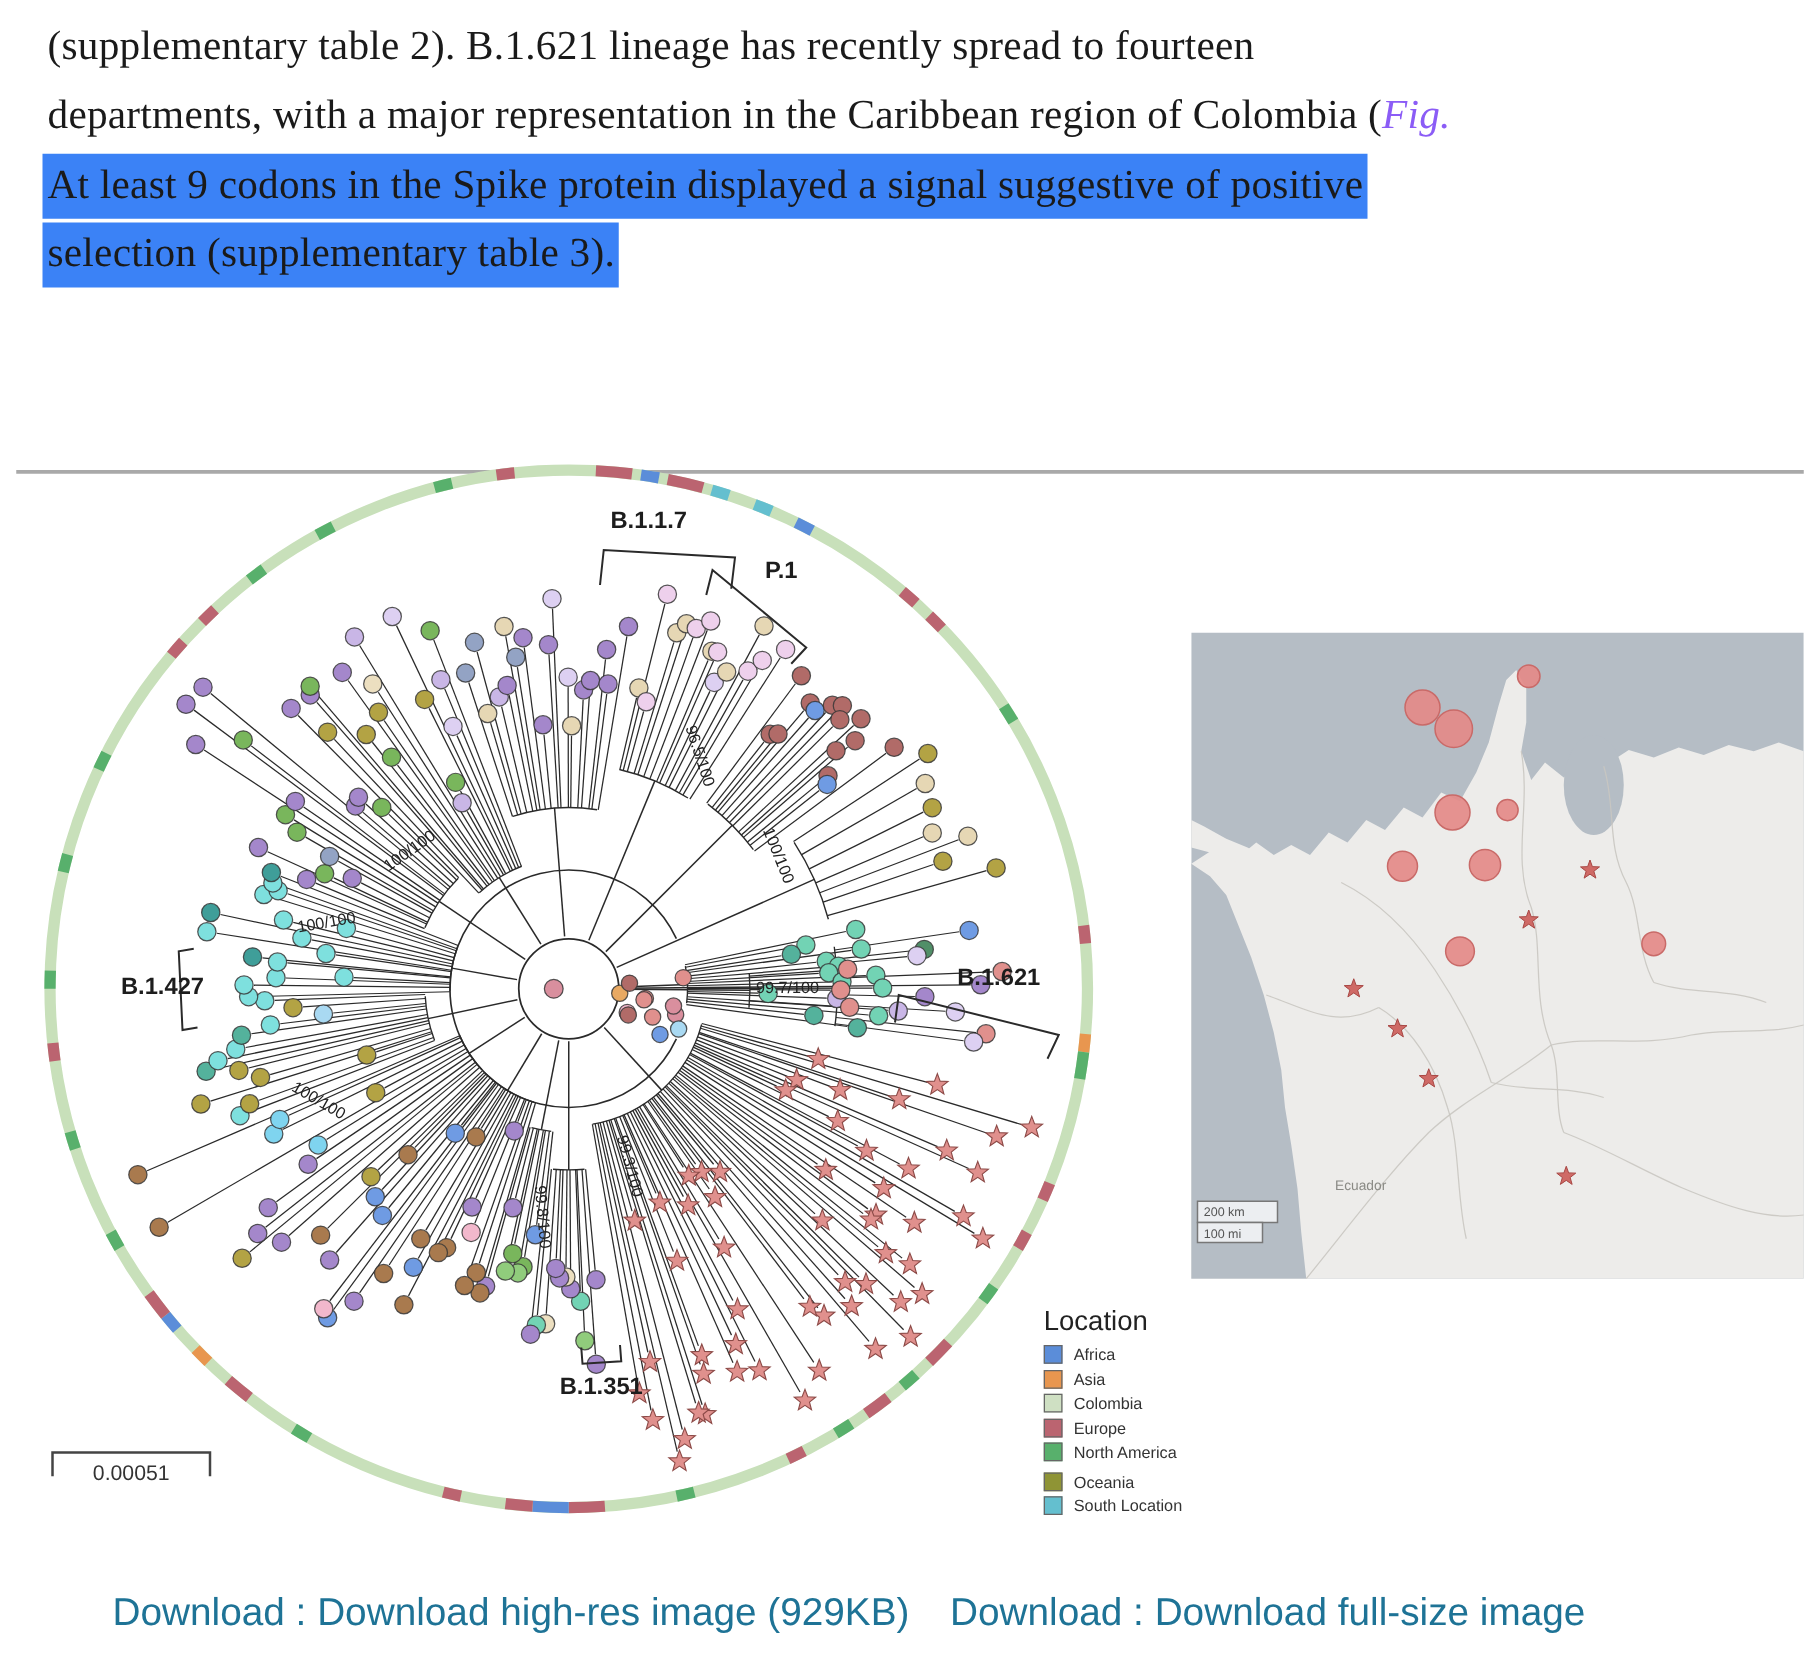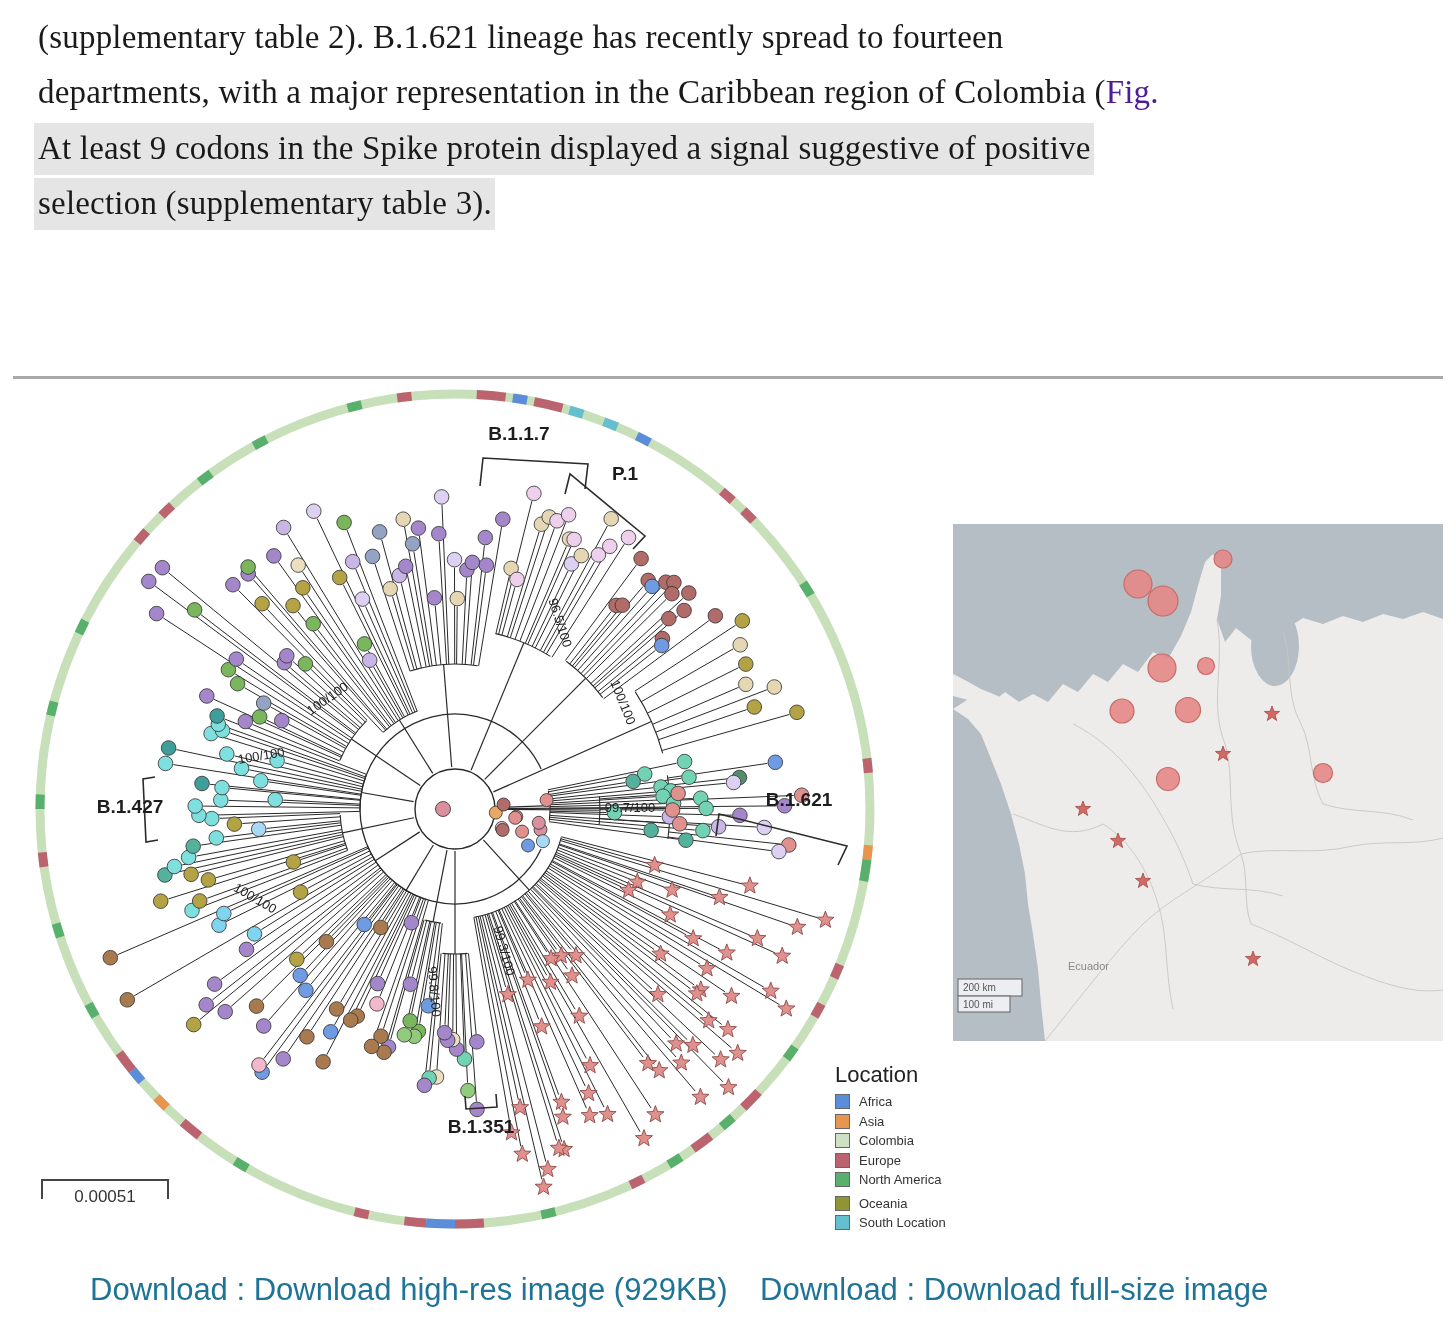--- a/index.html
+++ b/index.html
@@ -7,27 +7,27 @@
     width:1456px;height:1335px;position:relative;overflow:hidden;
     background:#ffffff;font-family:"Liberation Sans",sans-serif;
   }
   
   #article{
     position:absolute;left:38px;top:-46px;width:1380px;
     font-family:"Liberation Serif",serif;font-size:33px;line-height:55.5px;
     color:#1a1a1a;letter-spacing:0.2px;
   }
   #article .line{white-space:nowrap;height:55.5px;}
-  #article .link{color:#4c1d95;cursor:pointer;}
-  #article .hl{background:#e5e5e5;padding:7px 3px 9px 0;margin-left:-4px;padding-left:4px;}
+  #article .link{color:#8b5cf6;cursor:pointer;font-style:italic;}
+  #article .hl{background:#3b82f6;padding:7px 3px 9px 0;margin-left:-4px;padding-left:4px;}
   #article .u{border-bottom:2px solid #1a1a1a;}
   
   #divider{position:absolute;left:13px;right:13px;top:376px;height:3px;background:#a9a9a9;}
   
-  #figure{position:absolute;left:0;top:381px;width:1456px;height:890px;}
+  #figure{position:absolute;left:0;top:363px;width:1456px;height:890px;}
   #tree-svg{position:absolute;left:25px;top:0;}
   #map-svg{position:absolute;left:953px;top:143px;}
   
   #legend{position:absolute;left:835px;top:681px;width:150px;}
   #legend .legend-title{font-size:22px;color:#222;margin-bottom:6px;}
   #legend .legend-item{display:flex;align-items:flex-start;height:19.5px;}
   #legend .legend-item.gap{margin-top:4px;}
   #legend .swatch{width:13px;height:13px;border:1px solid #666;margin-right:9px;flex:none;}
   #legend .legend-label{font-size:13px;color:#333;}
   

